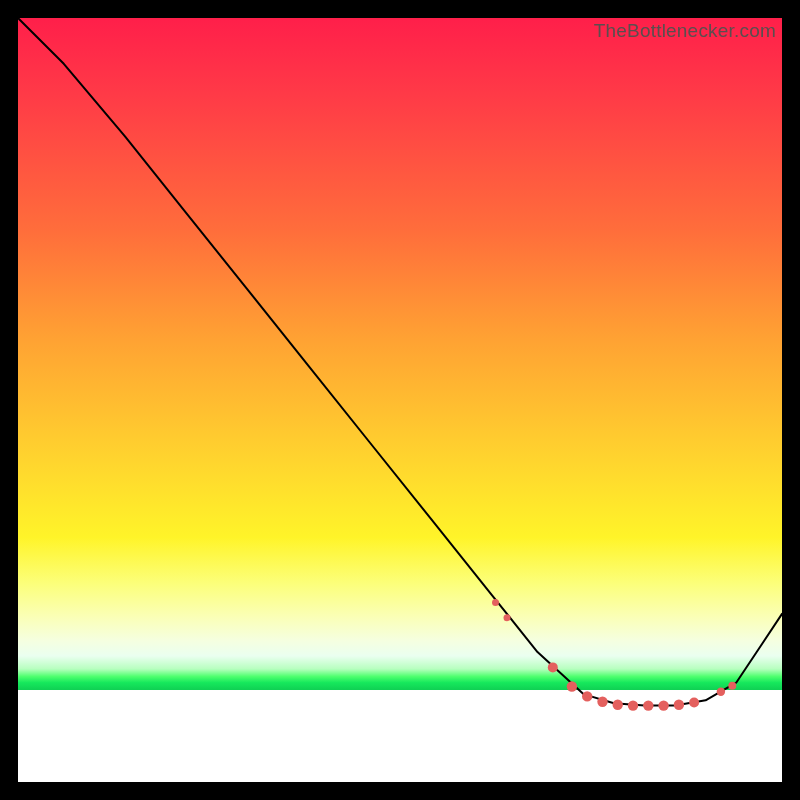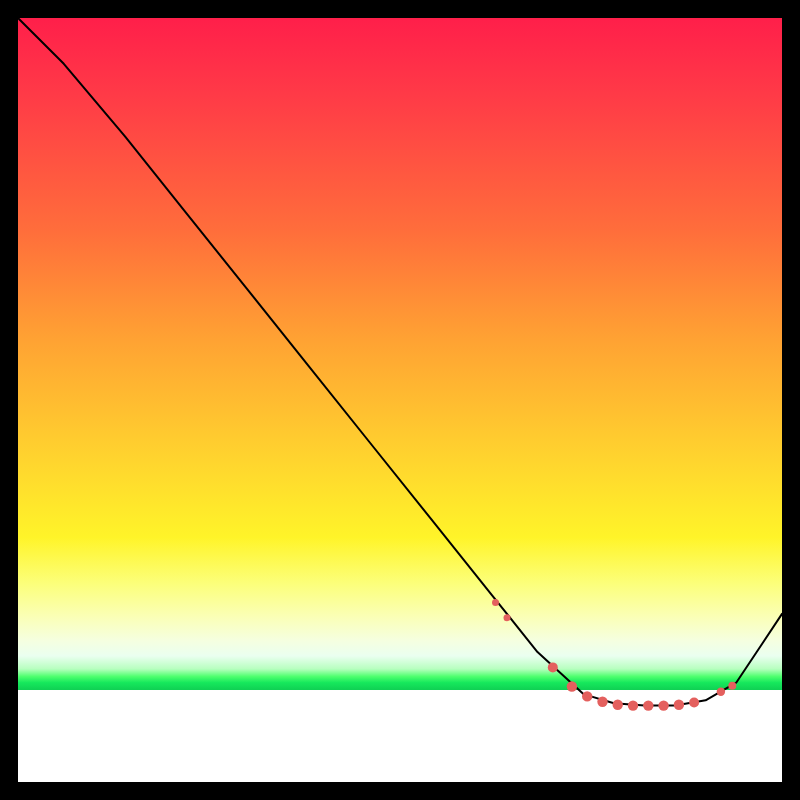--- a/index.html
+++ b/index.html
@@ -95,14 +95,15 @@
           <circle cx="599.7" cy="686.8" r="5.2"></circle>
           <circle cx="615.0" cy="687.6" r="5.2"></circle>
           <circle cx="630.3" cy="687.6" r="5.2"></circle>
           <circle cx="645.6" cy="687.6" r="5.2"></circle>
           <circle cx="660.9" cy="686.8" r="5.2"></circle>
           <circle cx="676.1" cy="684.5" r="5.0"></circle>
           <circle cx="702.9" cy="673.8" r="4.2"></circle>
           <circle cx="714.3" cy="667.7" r="4.0"></circle>
         </g>
     </svg>
+    <div class="watermark">TheBottlenecker.com</div>
   </div>
 </div>
 
 </body></html>

